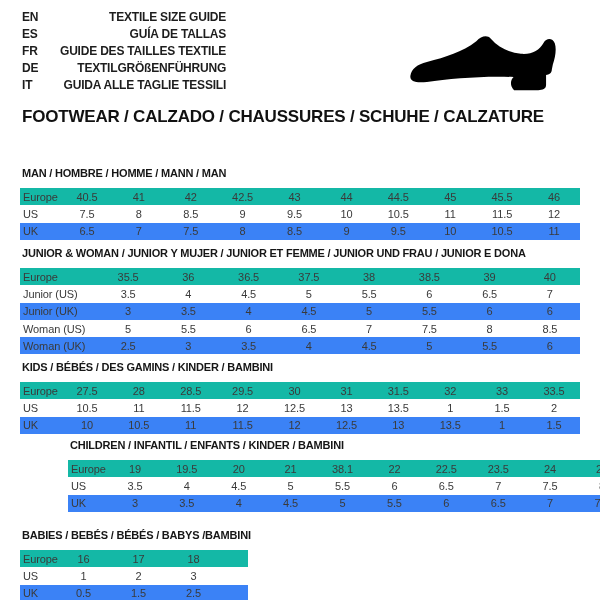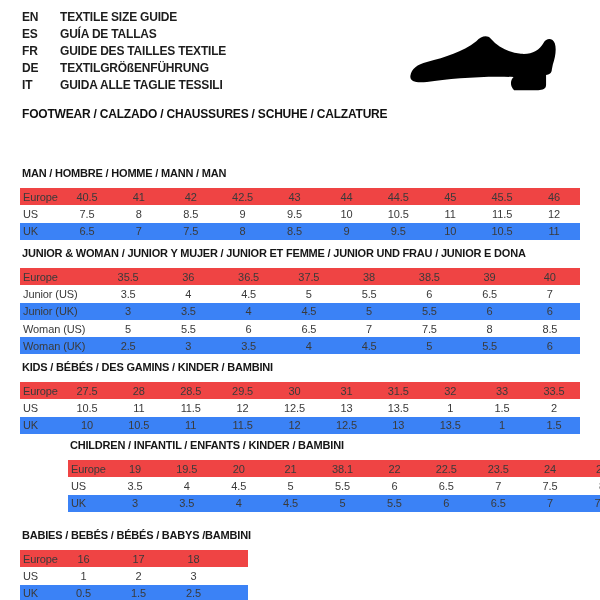--- a/index.html
+++ b/index.html
@@ -13,25 +13,25 @@
     position:relative;
     width:600px; height:600px;
     background:#ffffff;
     overflow:hidden;
   }
   
   .lang-block {
     position:absolute; left:22px; top:9px;
     letter-spacing:-0.2px;
   }
-  .lang-row { display:flex; line-height:17px; font-size:12px; font-weight:700; color:#1d1d1d; }
+  .lang-row { display:flex; line-height:17px; font-size:12px; font-weight:700; color:#1d1d1d;justify-content:space-between; }
   .lang-code { width:38px; flex:0 0 38px; }
   .category-line {
     position:absolute; left:22px; top:107px;
-    font-size:12px; font-weight:700; letter-spacing:-0.2px; color:#111;
+    font-size:17px; font-weight:700; letter-spacing:-0.2px; color:#111;
     white-space:nowrap;
   }
   
   .shoe { position:absolute; left:402px; top:32px; width:168px; height:62px; }
   
   .section { position:absolute; left:20px; right:20px; }
   #sec-man      { top:166px; }
   #sec-junior   { top:246px; }
   #sec-kids     { top:360px; }
   #sec-children { top:438px;margin-left:48px; }
@@ -45,21 +45,21 @@
     border-collapse:collapse; table-layout:fixed;
     width:560px; font-size:11px; letter-spacing:-0.1px;
   }
   #sec-babies table { width:228px; }
   col.c-label   { width:41px; }
   col.c-label-j { width:78px; }
   col.c-label-s { width:36px; }
   col.c-data-s  { width:55px; }
   col.c-spacer  { width:27px; }
   tr { height:17.3px; }
-  tr.hdr { background:#ef4444; }
+  tr.hdr { background:#14b8a6; }
   tr.alt { background:#3b82f6; }
   td {
     padding:0; text-align:center; vertical-align:middle;
     color:#3a3a3a; white-space:nowrap; overflow:visible;
   }
   td.lbl { text-align:left; padding-left:3px; }
 </style>
 </head>
 <body>
 

